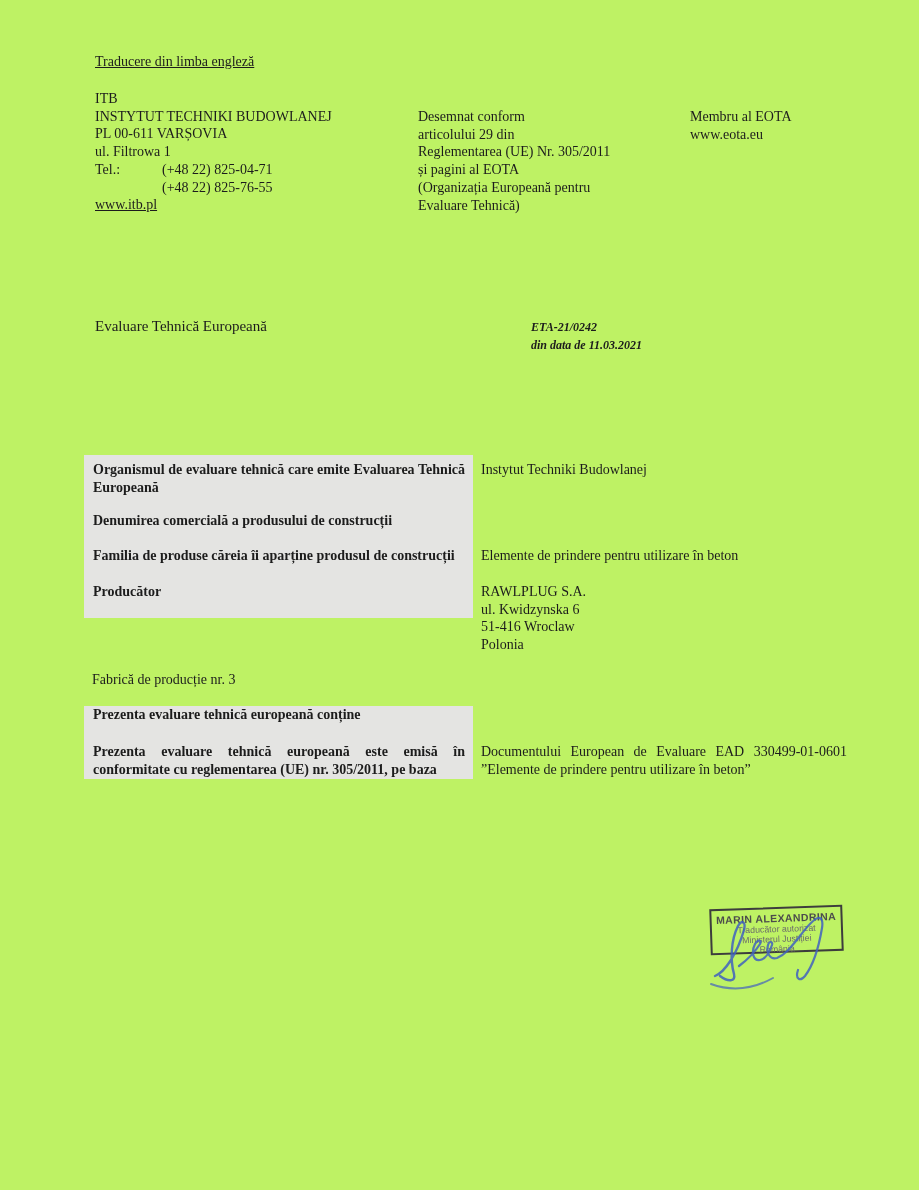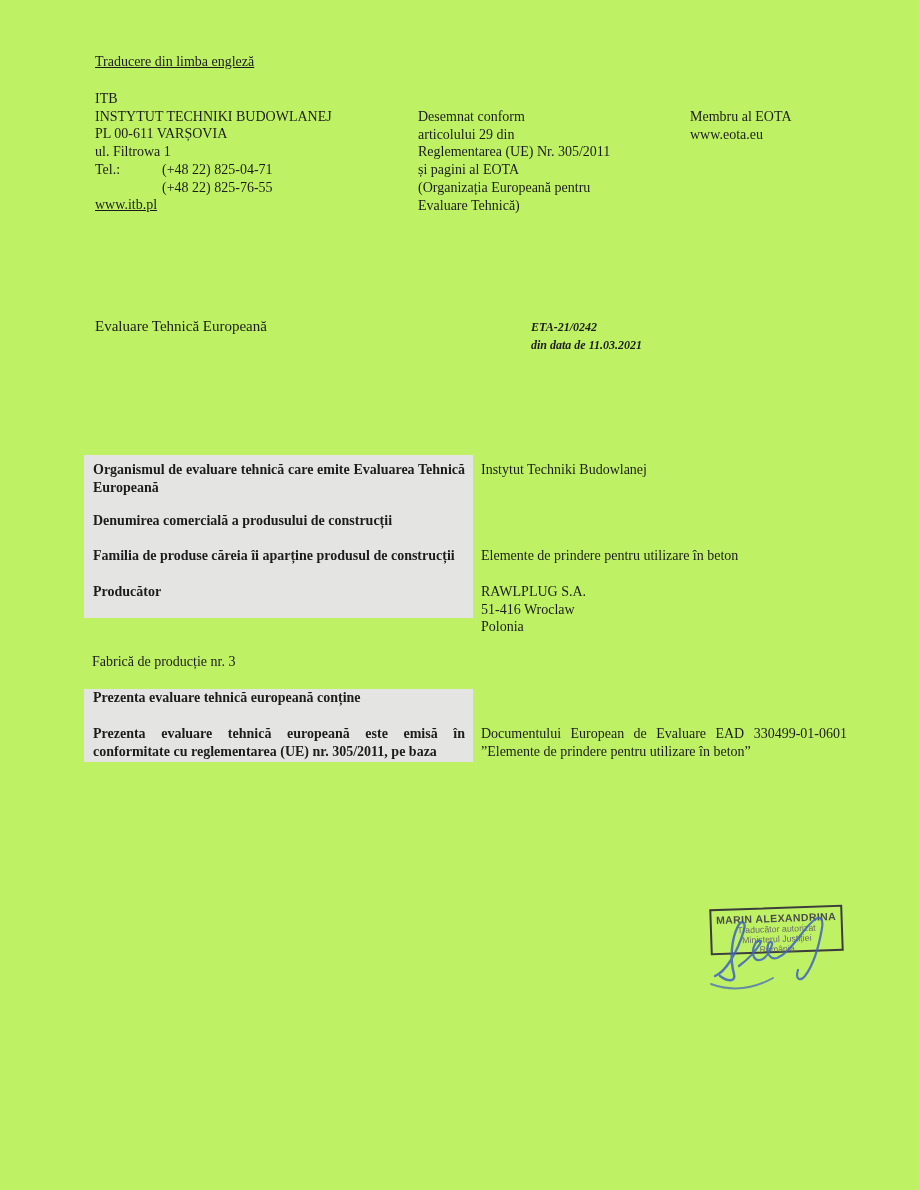--- a/index.html
+++ b/index.html
@@ -135,20 +135,21 @@
       <div class="tlabel">Denumirea comercială a produsului de construcții</div>
     </div>
     <div class="trow r3">
       <div class="tlabel justify">Familia de produse căreia îi aparține produsul de construcții</div>
       <div class="tvalue">Elemente de prindere pentru utilizare în beton</div>
     </div>
     <div class="trow r4">
       <div class="tlabel">Producător</div>
       <div class="tvalue">
         <div>RAWLPLUG S.A.</div>
+        <div>ul. Kwidzynska 6</div>
         <div>51-416 Wroclaw</div>
         <div>Polonia</div>
       </div>
     </div>
     <div class="trow r5">
       <div class="tvalue">Fabrică de producție nr. 3</div>
     </div>
     <div class="trow r6">
       <div class="tlabel">Prezenta evaluare tehnică europeană conține</div>
     </div>

